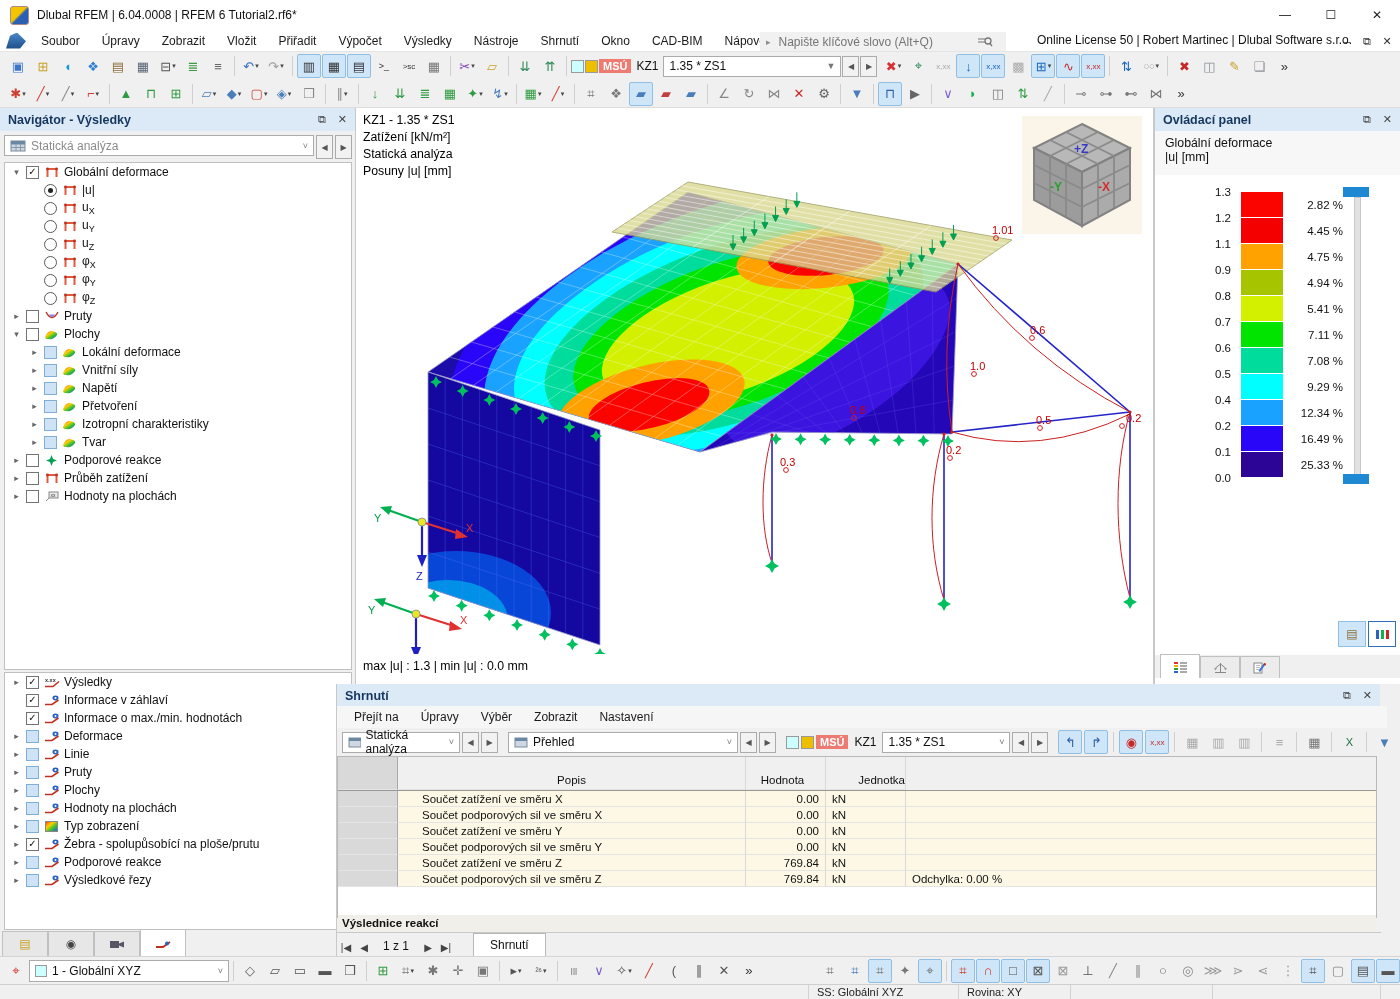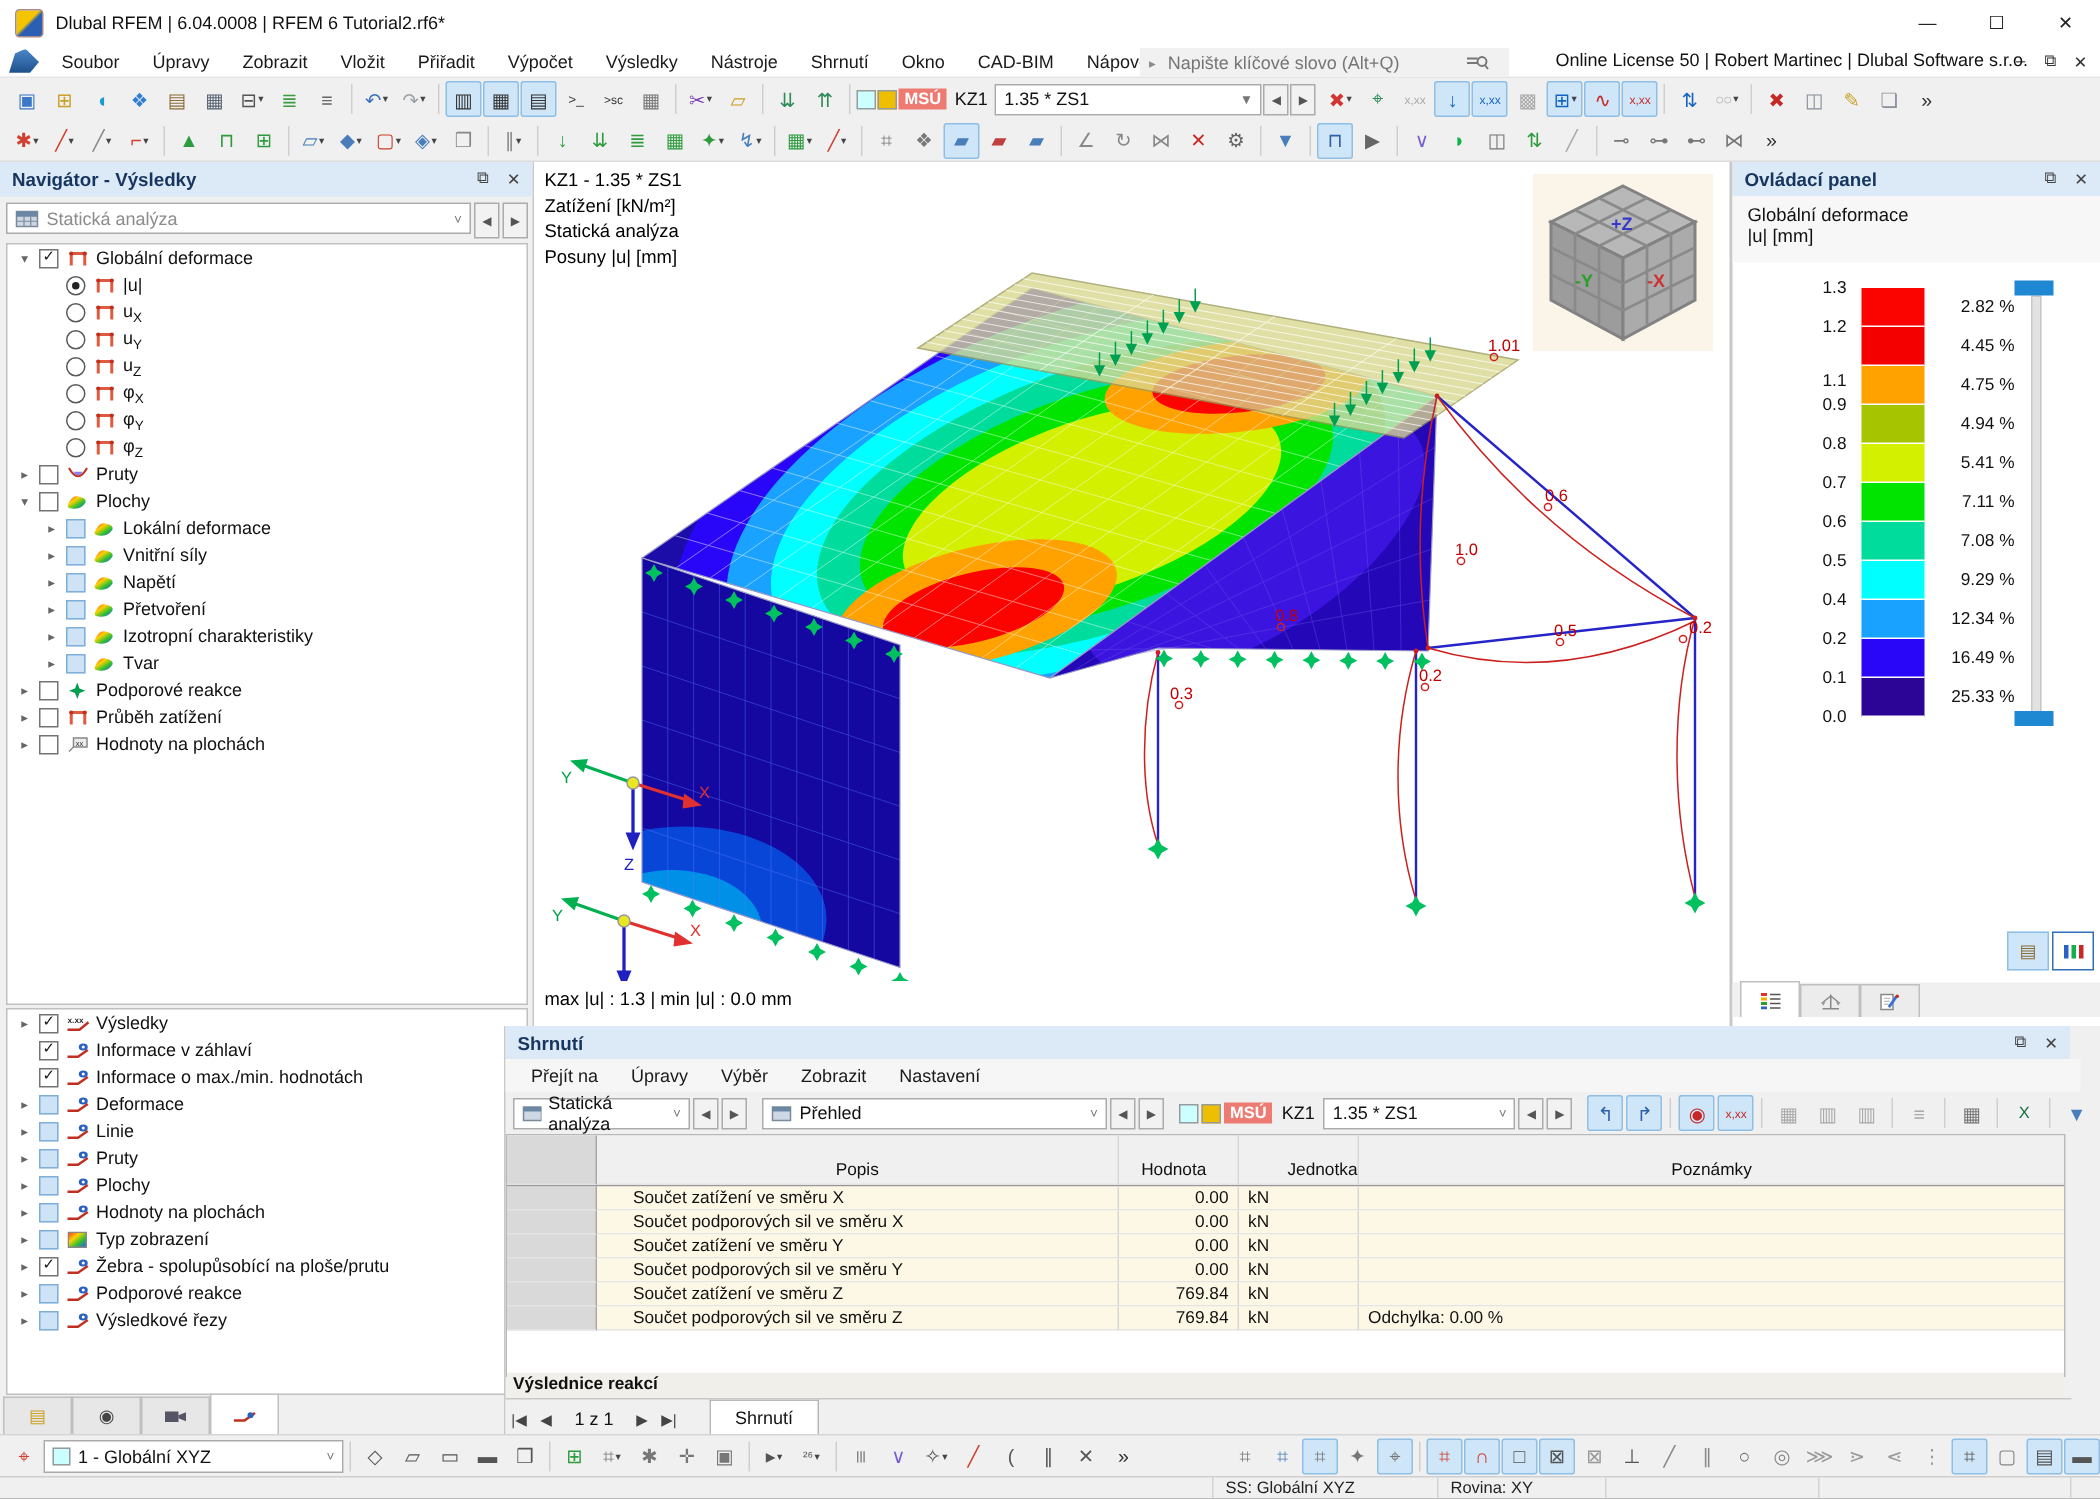--- a/index.html
+++ b/index.html
@@ -1253,21 +1253,21 @@
         <svg width="14" height="12">
             <rect x="1" y="1" width="8" height="10" fill="#fff" stroke="#888"></rect>
             <path d="M3 3.5 H7 M3 5.5 H7 M3 7.5 H6" stroke="#aaa" stroke-width="0.8"></path>
             <path d="M7 10 L12 3 L10.5 1.8 L5.5 8.8 Z" fill="#3a6fd8"></path>
             <circle cx="11.8" cy="2.2" r="1.2" fill="#c03020"></circle>
           </svg>
       </div>
     </div>
   <div class="scale-lab" style="left: 38px; top: 78px;">1.3</div>
       <div class="scale-lab" style="left: 38px; top: 104px;">1.2</div>
-      <div class="scale-lab" style="left: 38px; top: 140px;">1.1</div>
+      <div class="scale-lab" style="left: 38px; top: 130px;">1.1</div>
       <div class="scale-lab" style="left: 38px; top: 156px;">0.9</div>
       <div class="scale-lab" style="left: 38px; top: 182px;">0.8</div>
       <div class="scale-lab" style="left: 38px; top: 208px;">0.7</div>
       <div class="scale-lab" style="left: 38px; top: 234px;">0.6</div>
       <div class="scale-lab" style="left: 38px; top: 260px;">0.5</div>
       <div class="scale-lab" style="left: 38px; top: 286px;">0.4</div>
       <div class="scale-lab" style="left: 38px; top: 312px;">0.2</div>
       <div class="scale-lab" style="left: 38px; top: 338px;">0.1</div>
       <div class="scale-lab" style="left: 38px; top: 364px;">0.0</div>
       <div class="band" style="top: 84px; background: rgb(251, 4, 0);"></div>
@@ -1384,21 +1384,20 @@
             <span style="color: rgb(74, 126, 187);">▼</span>
           </div>
         </div>
     </div>
     <div id="sum-table">
         <div class="srow" style="height: 33px; line-height: 46px; background: rgb(240, 240, 240); border-bottom: 1px solid rgb(153, 153, 153);">
           <div class="scell c0" style="text-align: center; padding-left: 0px;"></div>
           <div class="scell c1" style="text-align: center; padding-left: 0px;">Popis</div>
           <div class="scell c2" style="text-align: center; padding-left: 0px;">Hodnota</div>
           <div class="scell c3" style="text-align: right; padding-left: 0px;">Jednotka</div>
-          <div class="scell c4" style="text-align: center; padding-left: 0px;">Poznámky</div>
         </div>
         <div class="srow">
           <div class="scell c0"></div>
           <div class="scell cream c1">Součet zatížení ve směru X</div>
           <div class="scell cream c2">0.00</div>
           <div class="scell cream c3">kN</div>
           <div class="scell cream c4"></div>
         </div>
         <div class="srow">
           <div class="scell c0"></div>

